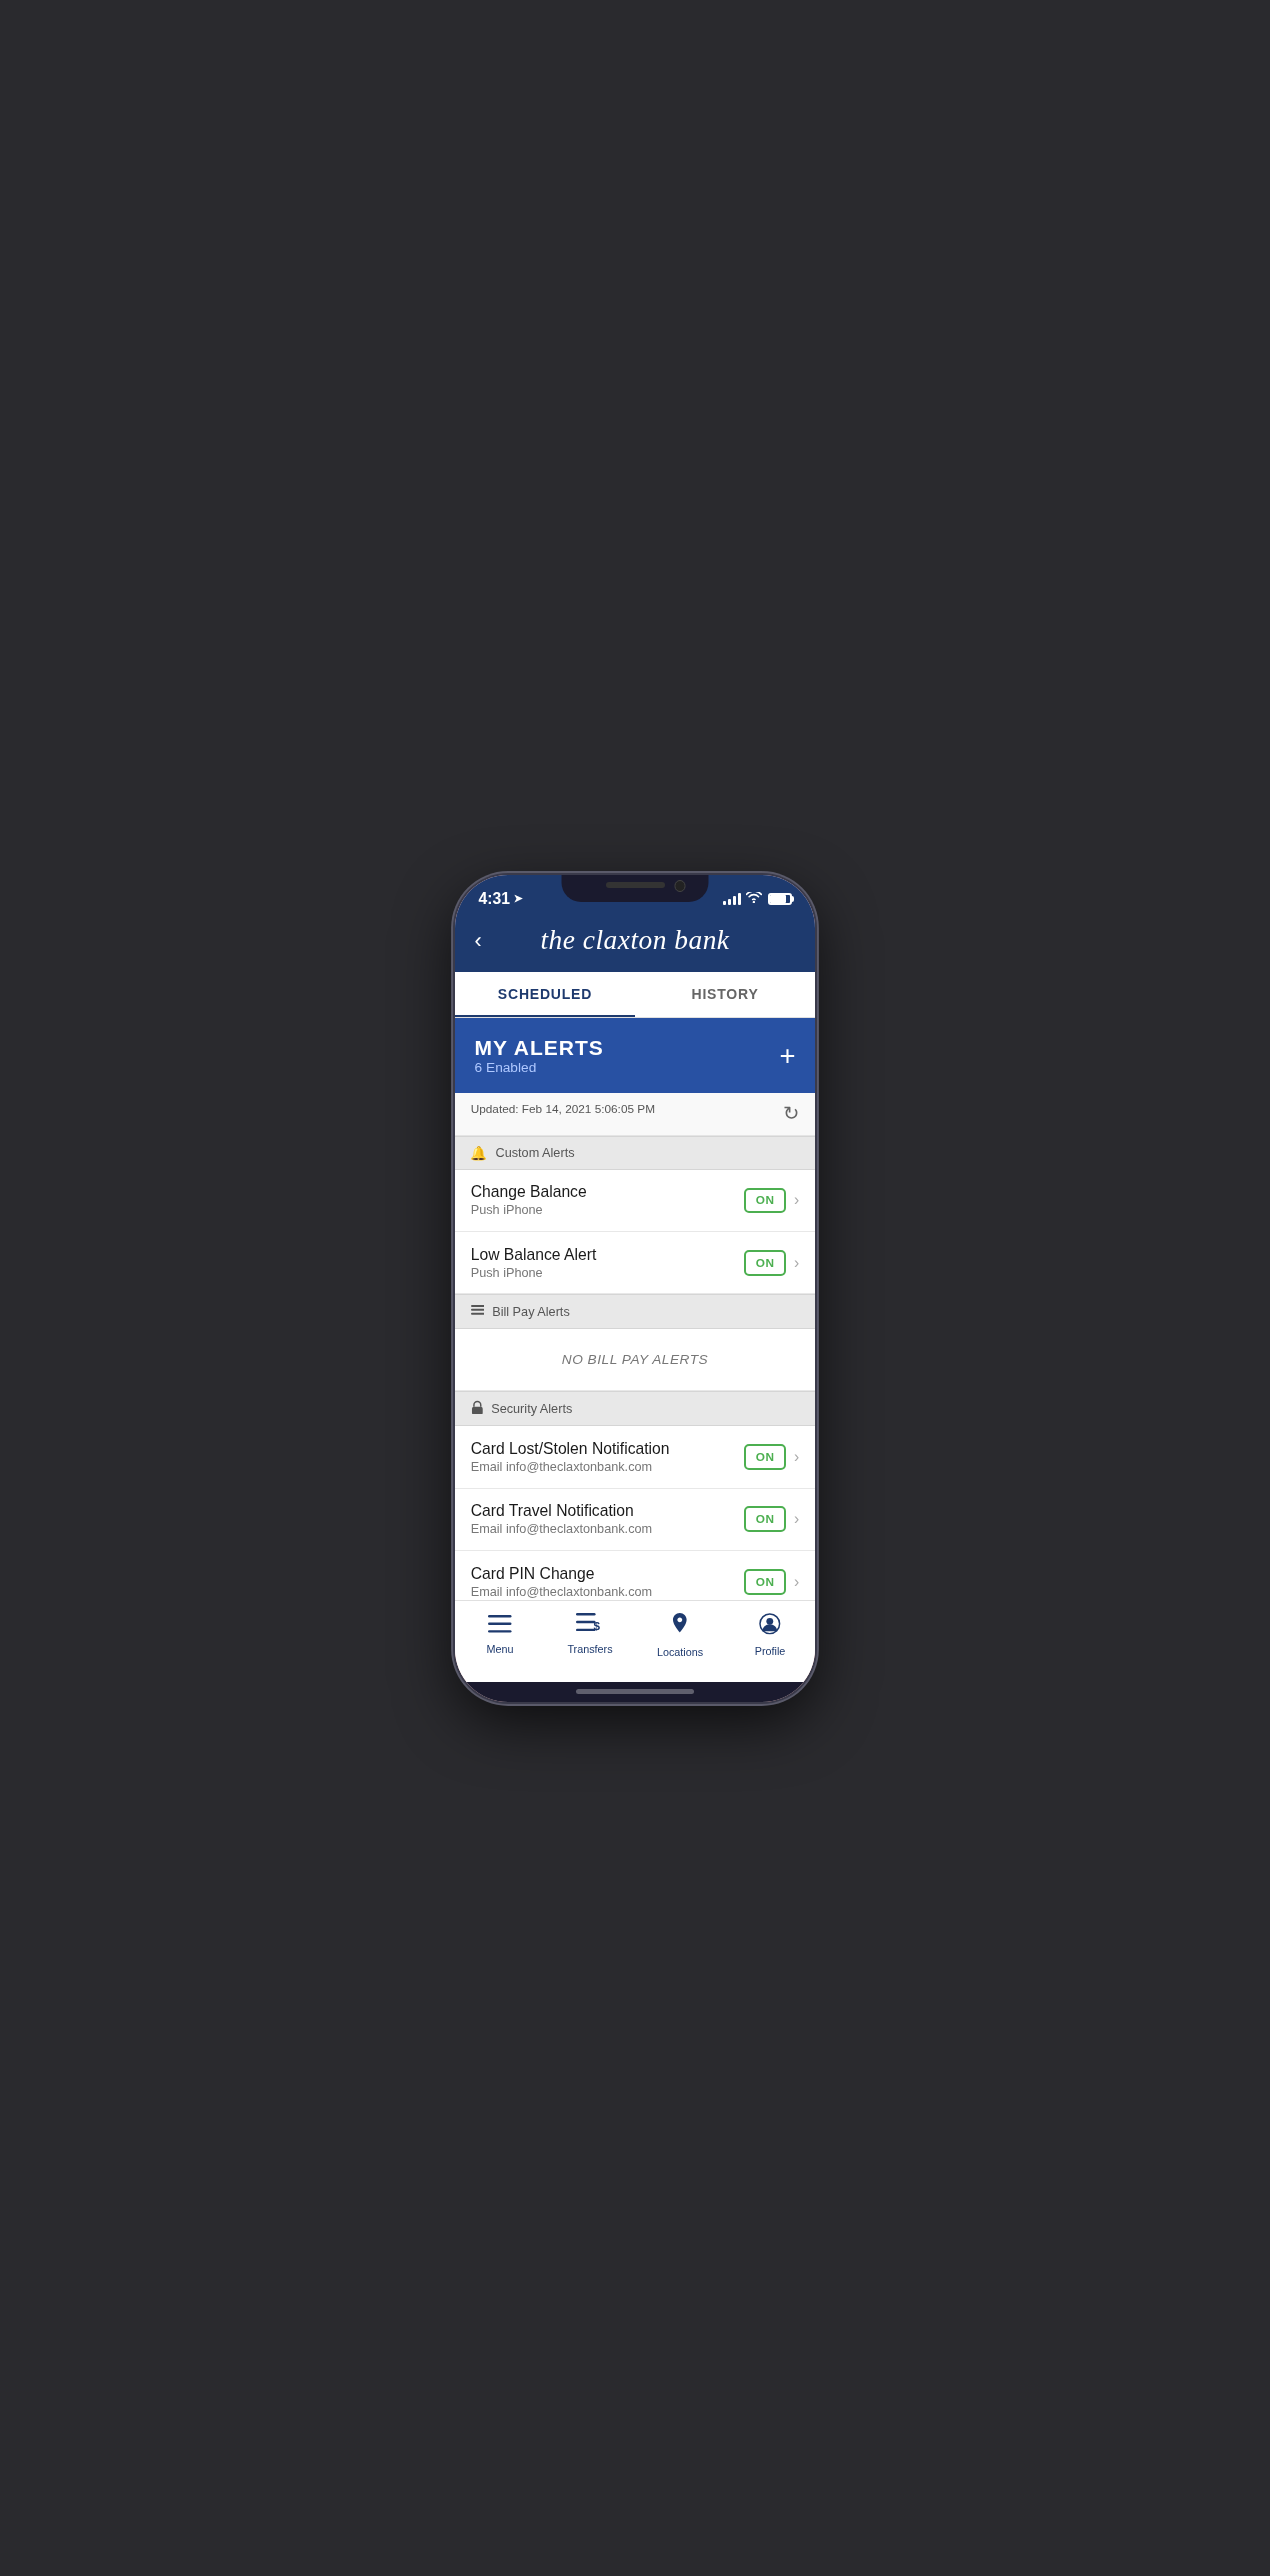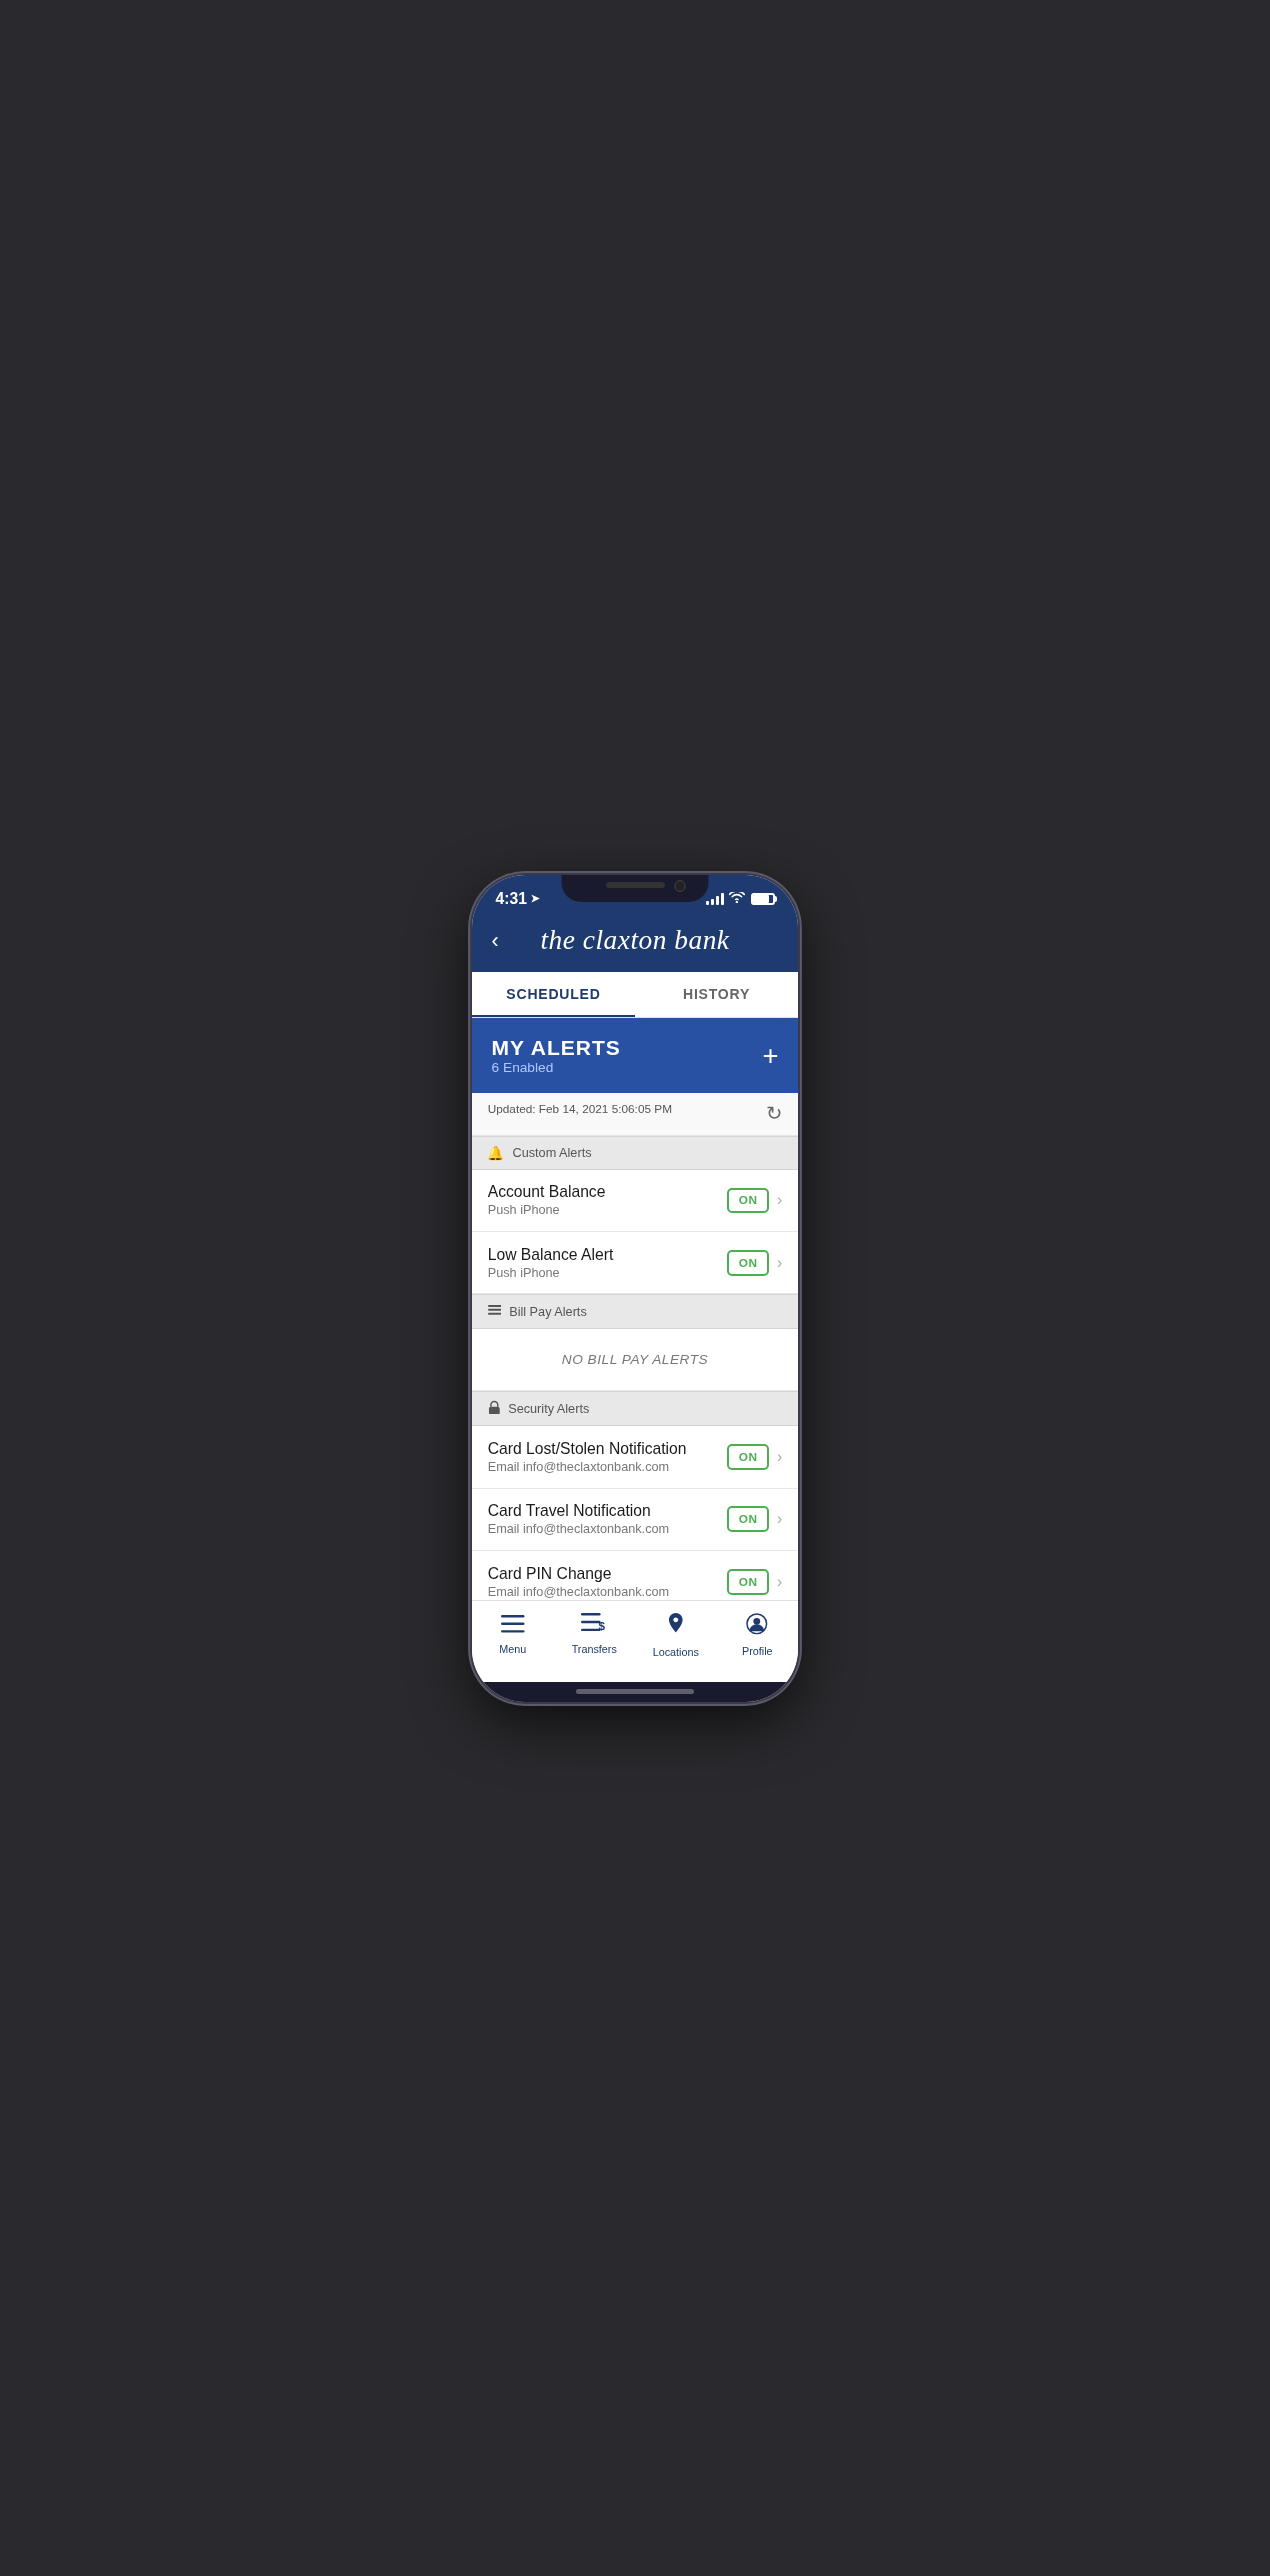--- a/index.html
+++ b/index.html
@@ -7,21 +7,21 @@
     body {
       background: #2a2a2e;
       display: flex;
       justify-content: center;
       align-items: center;
       min-height: 100vh;
       font-family: -apple-system, BlinkMacSystemFont, 'Helvetica Neue', sans-serif;
     }
 
     .phone-frame {
-      width: 326px;
+      width: 360px;
       height: 827px;
       background: #7f1d1d;
       border-radius: 53px;
       position: relative;
       box-shadow: 0 0 0 2px #3a3a4a, 0 0 0 3.9px #5a5a6a, 0 19.6px 59px rgba(0,0,0,0.7);
       overflow: hidden;
       display: flex;
       flex-direction: column;
     }
 
@@ -456,21 +456,21 @@
         <span class="refresh-btn" style="font-size:19.6px;">↻</span>
       </div>
 
       <div class="section-header">
         <span class="section-header-icon">🔔</span>
         <span class="section-header-text">Custom Alerts</span>
       </div>
 
       <div class="alert-item">
         <div class="alert-item-info">
-          <div class="alert-name">Account Balance</div>
+          <div class="alert-name">Change Balance</div>
           <div class="alert-sub">Push iPhone</div>
         </div>
         <div class="alert-item-right">
           <span class="on-badge">ON</span>
           <span class="chevron">›</span>
         </div>
       </div>
 
       <div class="alert-item">
         <div class="alert-item-info">

